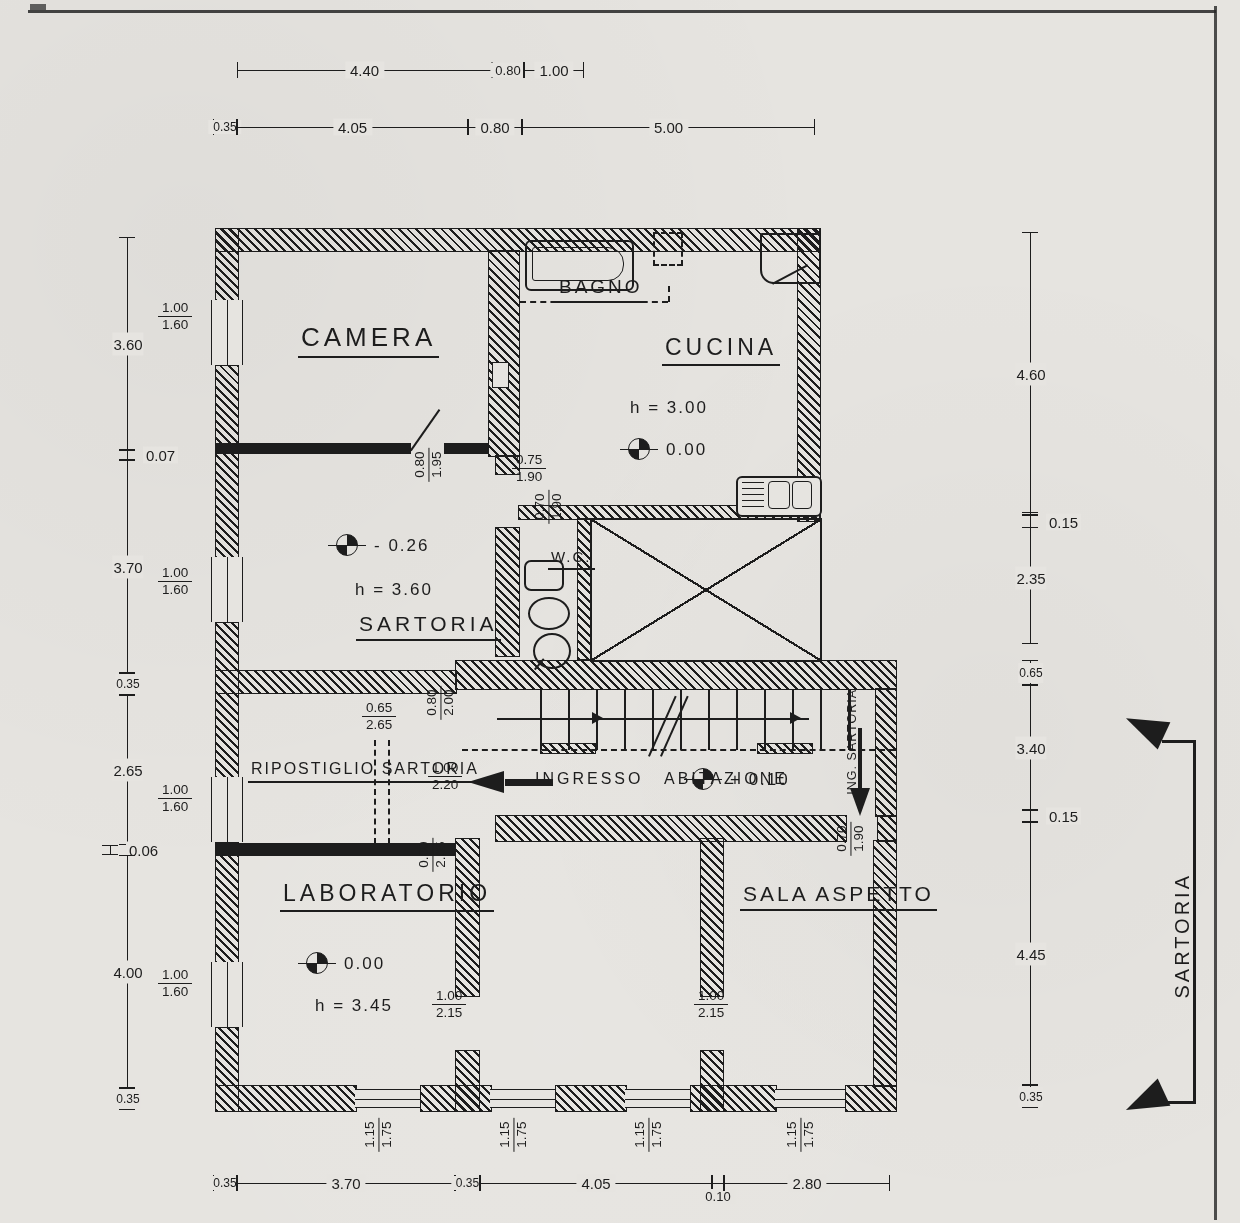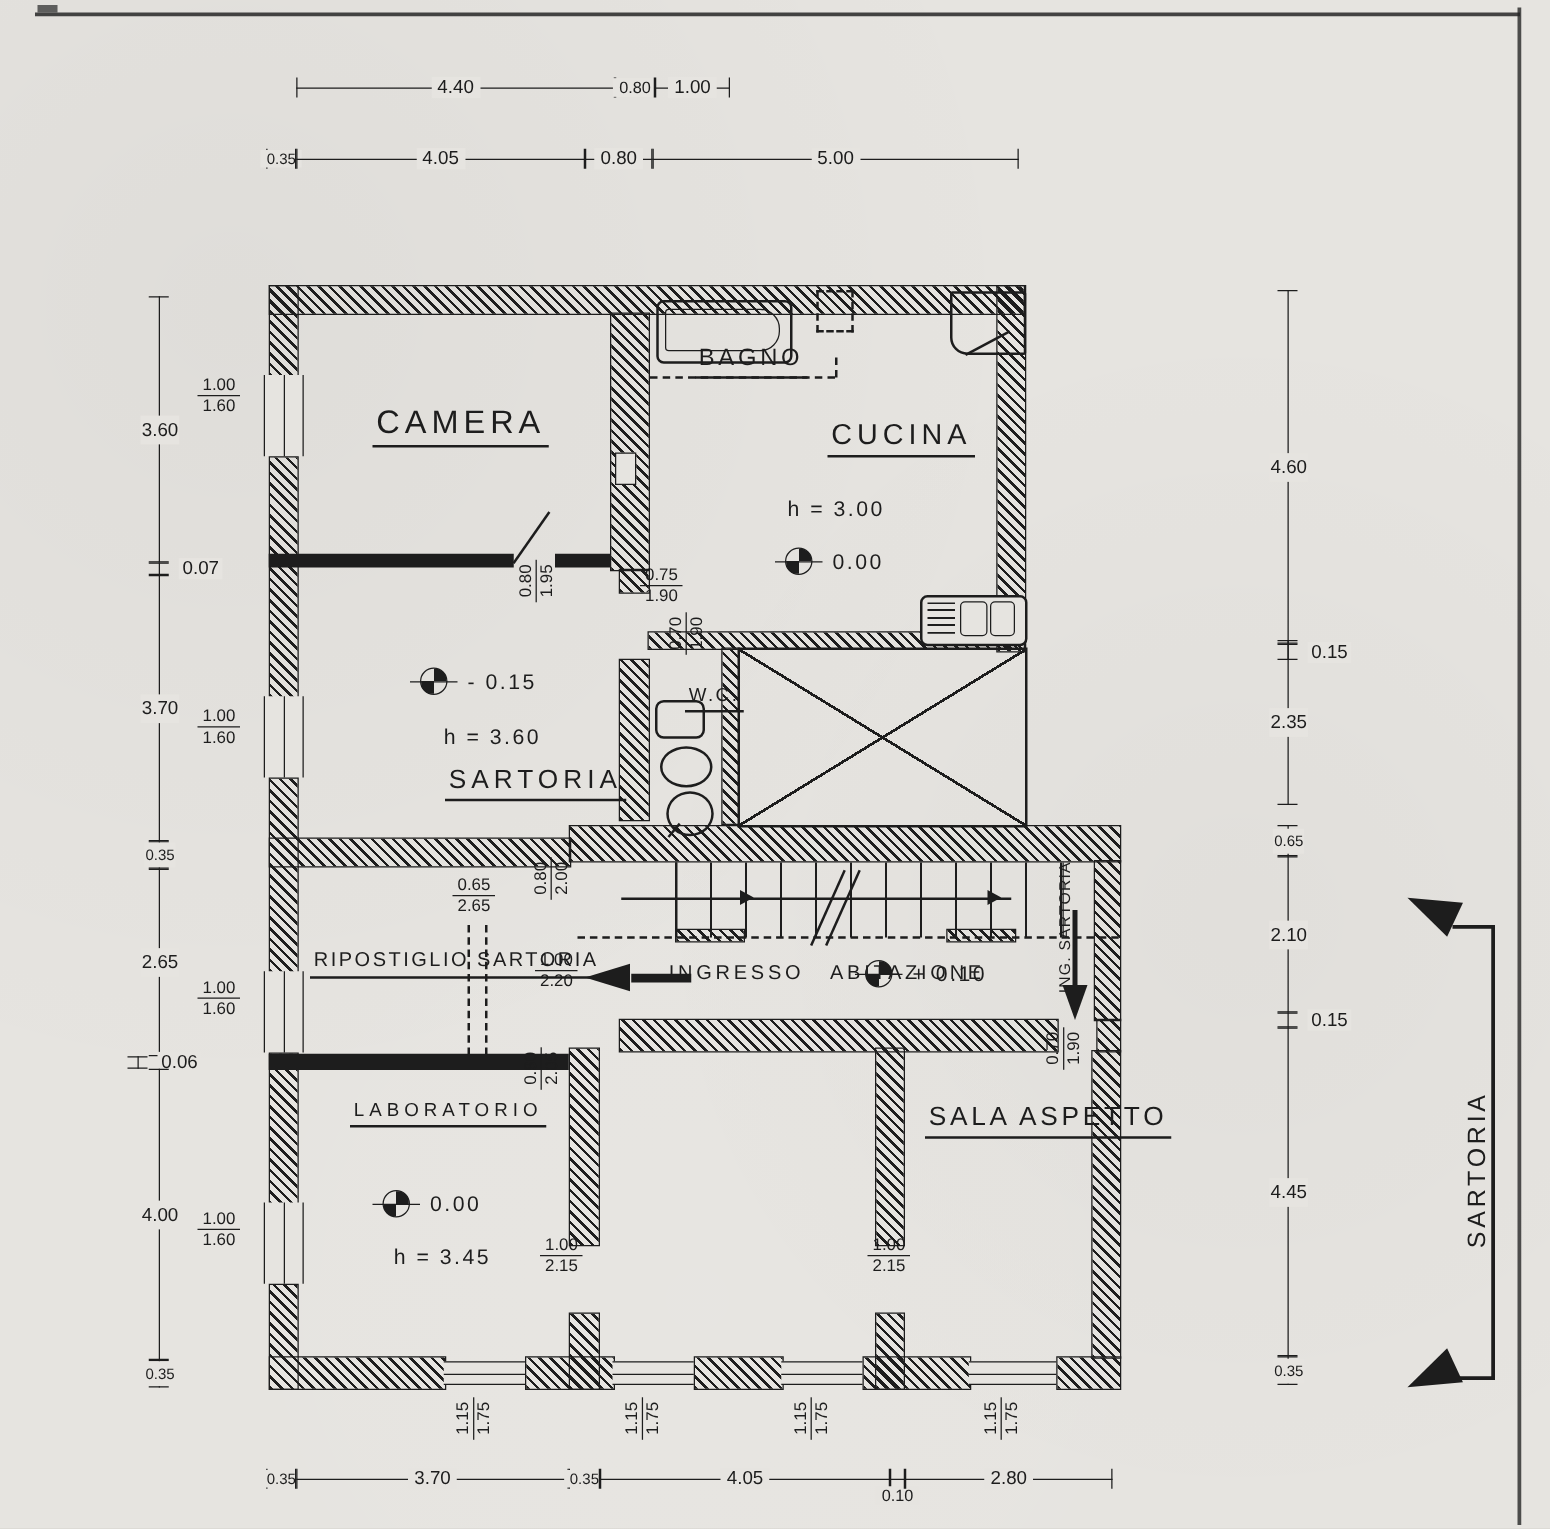--- a/index.html
+++ b/index.html
@@ -153,21 +153,21 @@
   <div class="dim-v" style="left:1022px;top:512px;height:132px">
       <span class="ln"></span>
       <span class="lb">2.35</span>
     </div>
   <div class="dim-v" style="left:1022px;top:660px;height:25px">
       <span class="ln"></span>
       <span class="lb" style="font-size:12px">0.65</span>
     </div>
   <div class="dim-v" style="left:1022px;top:685px;height:125px">
       <span class="ln"></span>
-      <span class="lb">2.10</span>
+      <span class="lb">3.40</span>
     </div>
   <div class="dim-v" style="left:1022px;top:810px;height:12px">
       <span class="ln"></span>
       <span class="lb right">0.15</span>
     </div>
   <div class="dim-v" style="left:1022px;top:822px;height:263px">
       <span class="ln"></span>
       <span class="lb">4.45</span>
     </div>
   <div class="dim-v" style="left:1022px;top:1085px;height:23px">
@@ -320,31 +320,31 @@
   <div class="dash-v" style="left:668px;top:286px;height:16px"></div>
   <div class="abs" style="left:374px;top:740px;width:12px;height:104px;border-left:2px dashed var(--ink);border-right:2px dashed var(--ink)"></div>
 
   <div class="room" style="left:298px;top:322px;font-size:26px">CAMERA</div>
   <div class="room" style="left:556px;top:276px;font-size:19px;letter-spacing:3px">BAGNO</div>
   <div class="room" style="left:662px;top:334px;font-size:23px">CUCINA</div>
   <div class="room" style="left:548px;top:548px;font-size:15px;letter-spacing:2px">W.C.</div>
   <div class="room" style="left:356px;top:612px;font-size:21px">SARTORIA</div>
   <div class="room" style="left:248px;top:760px;font-size:16px;letter-spacing:2px">RIPOSTIGLIO SARTORIA</div>
   <div class="room nl" style="left:532px;top:770px;font-size:16px;letter-spacing:3px;word-spacing:14px">INGRESSO ABITAZIONE</div>
-  <div class="room" style="left:280px;top:880px;font-size:15px">LABORATORIO</div>
+  <div class="room" style="left:280px;top:880px;font-size:23px">LABORATORIO</div>
   <div class="room" style="left:740px;top:882px;font-size:21px;letter-spacing:3px">SALA ASPETTO</div>
   <div class="room vert" style="left:842px;top:686px;font-size:12.5px;letter-spacing:1px">ING. SARTORIA</div>
   <div class="room vert" style="left:1168px;top:870px;font-size:20px;letter-spacing:3px">SARTORIA</div>
 
   <div class="lvl" style="left:628px;top:438px"></div>
   <div class="note" style="left:666px;top:440px">0.00</div>
   <div class="note" style="left:630px;top:398px">h = 3.00</div>
 
   <div class="lvl" style="left:336px;top:534px"></div>
-  <div class="note" style="left:374px;top:536px">- 0.15</div>
+  <div class="note" style="left:374px;top:536px">- 0.26</div>
   <div class="note" style="left:355px;top:580px">h = 3.60</div>
 
   <div class="lvl" style="left:692px;top:768px"></div>
   <div class="note" style="left:730px;top:770px">+ 0.10</div>
 
   <div class="lvl" style="left:306px;top:952px"></div>
   <div class="note" style="left:344px;top:954px">0.00</div>
   <div class="note" style="left:315px;top:996px">h = 3.45</div>
 
   <div class="frac rot" style="left:412px;top:448px">

